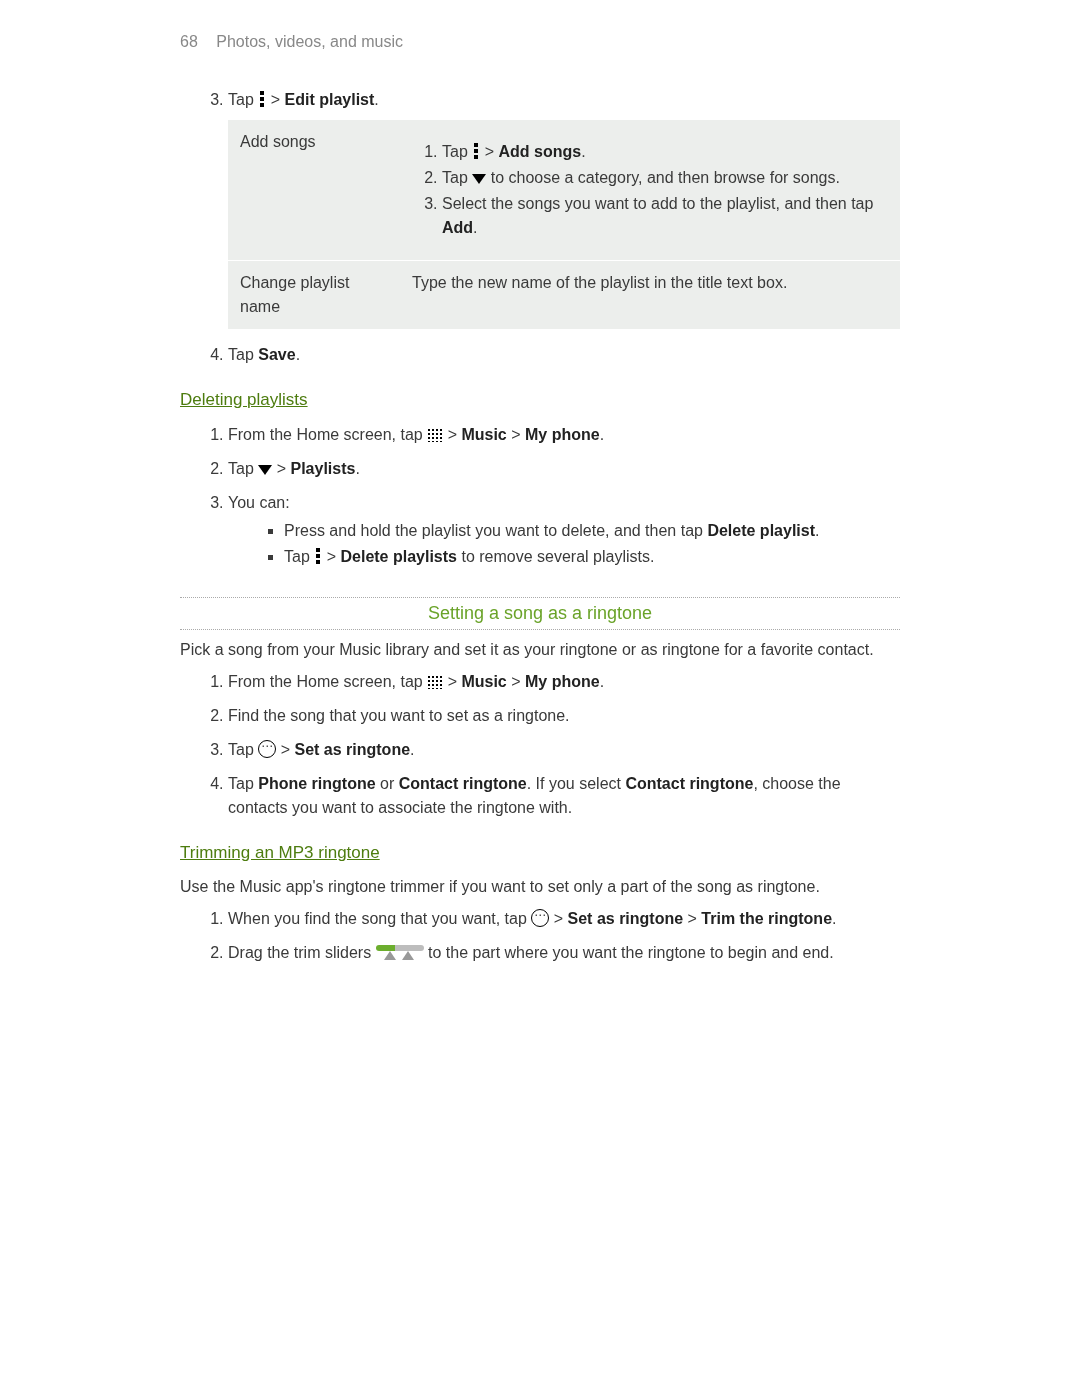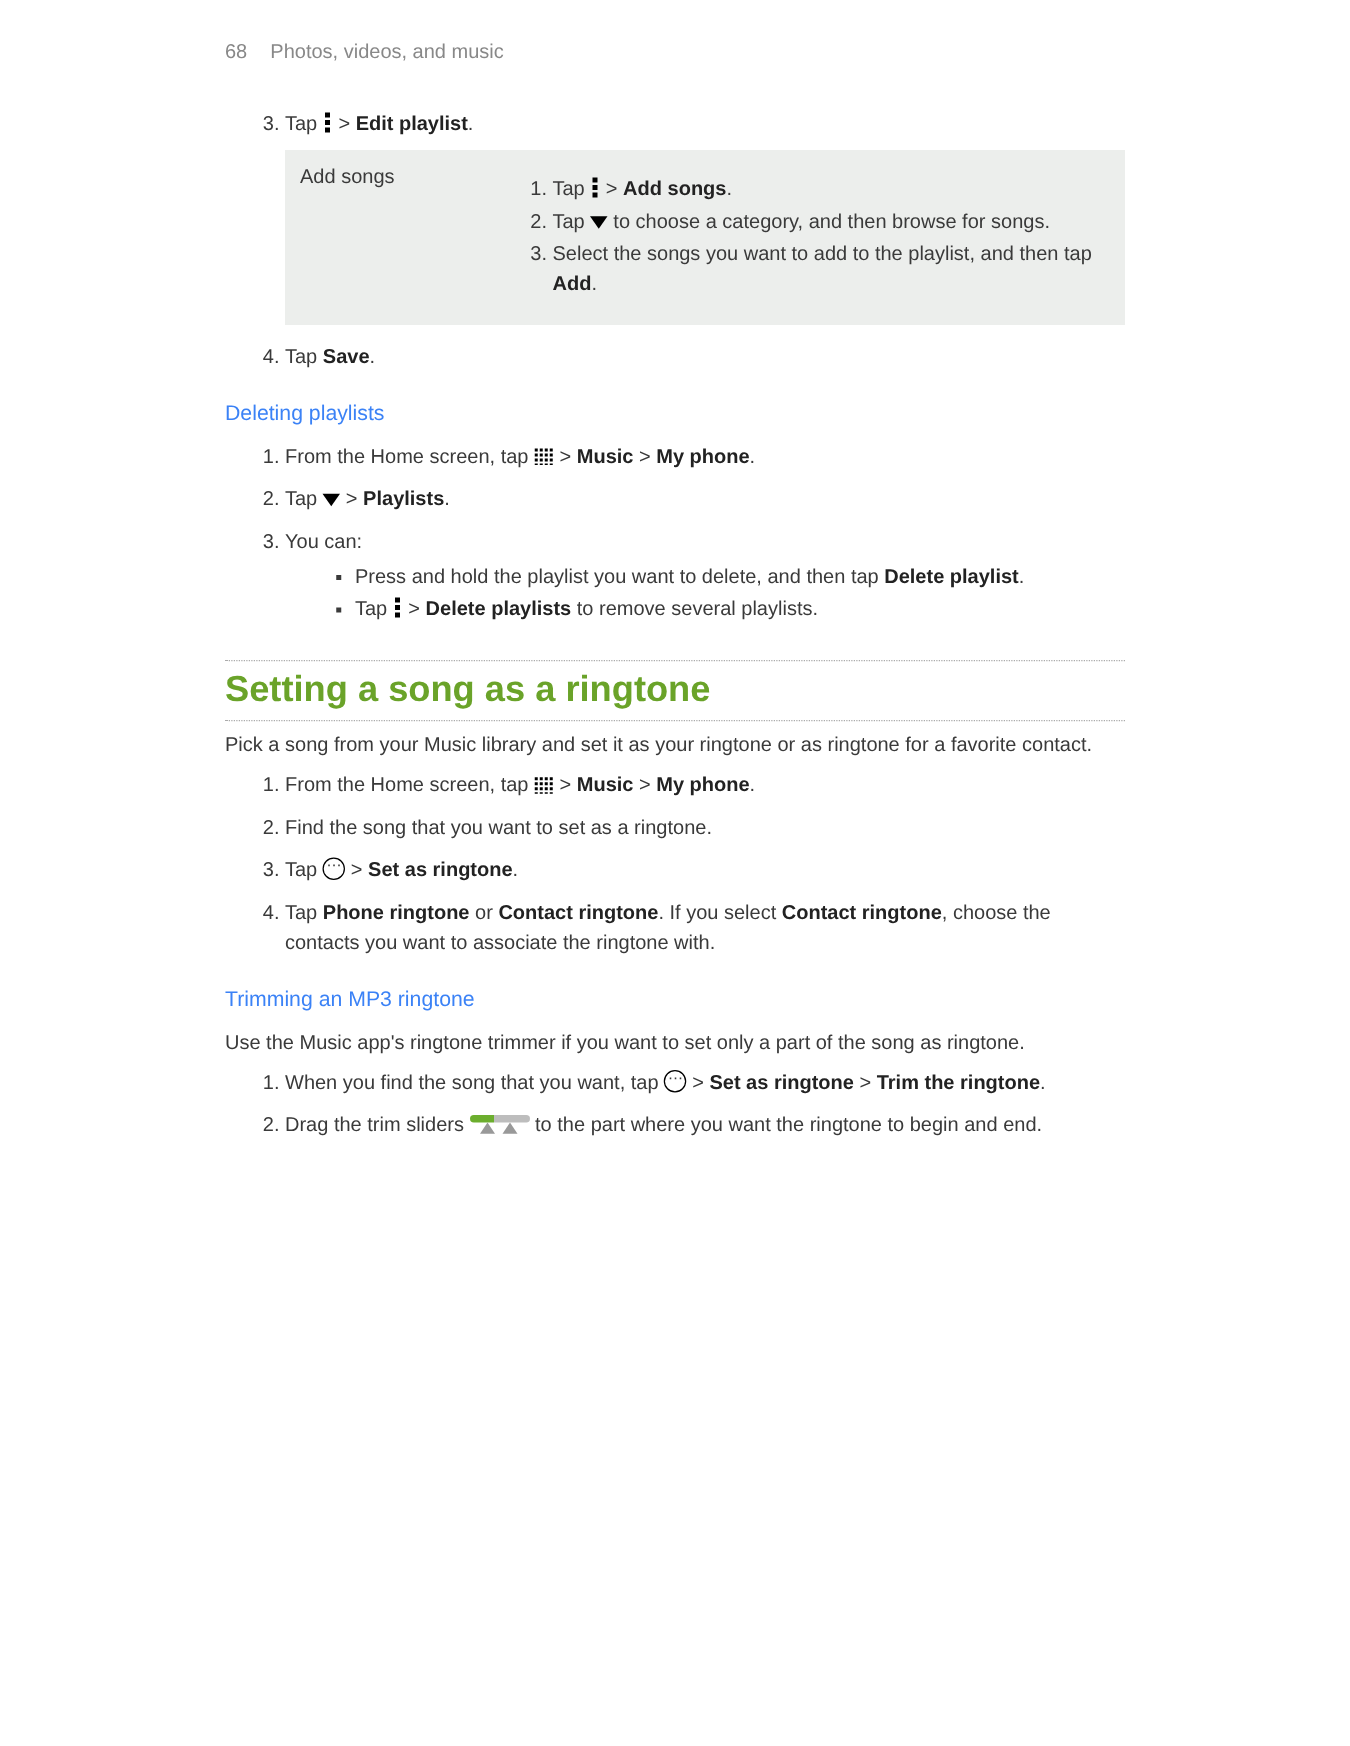--- a/index.html
+++ b/index.html
@@ -102,30 +102,32 @@
     vertical-align: top;
   }
   table.actions tr:first-child td { border-top: none; }
   table.actions td:first-child { width: 148px; }
   table.actions ol { margin: 10px; padding-left: 20px; }
   table.actions ol li { margin: 2px 0; }
   h3.sub {
     font-weight: normal;
     font-size: 17px;
     margin: 20px 0 10px 0;
-    color: #3b82f6;
+    color: #4d7c0f;
+    text-decoration: underline;
   }
   h2.section {
     color: #6aa329;
-    font-weight: bold;
-    font-size: 29px;
+    font-weight: normal;
+    font-size: 18px;
     margin: 28px 0 8px 0;
     border-top: 1px dotted #aaa;
     border-bottom: 1px dotted #aaa;
     padding: 2px 0;
+    text-align: center;
   }
   p { margin: 8px 0; }
   ul.square { list-style-type: square; margin:4px 0 4px 0; padding-left: 56px;}
   ul.square li { margin: 2px 0; }
   .b { font-weight: 600; color:#222; }
 </style>
 </head>
 <body>
 
 <div class="pg-header">
@@ -143,20 +145,24 @@
       <tbody>
           <tr>
         <td>Add songs</td>
         <td>
           <ol>
             <li><span>Tap </span><span class="icon-vdots"><span></span></span><span> &gt; </span><span class="b">Add songs</span><span>.</span></li>
             <li><span>Tap </span><span class="icon-vdown"></span><span> to choose a category, and then browse for songs.</span></li>
             <li><span>Select the songs you want to add to the playlist, and then tap </span><span class="b">Add</span><span>.</span></li>
           </ol>
         </td>
+      </tr>
+      <tr>
+        <td>Change playlist name</td>
+        <td>Type the new name of the playlist in the title text box.</td>
       </tr>
     </tbody>
       </table>
   </li>
   <li>
     <span>Tap </span><span class="b">Save</span><span>.</span>
   </li>
 </ol>
 
 <h3 class="sub">Deleting playlists</h3>

